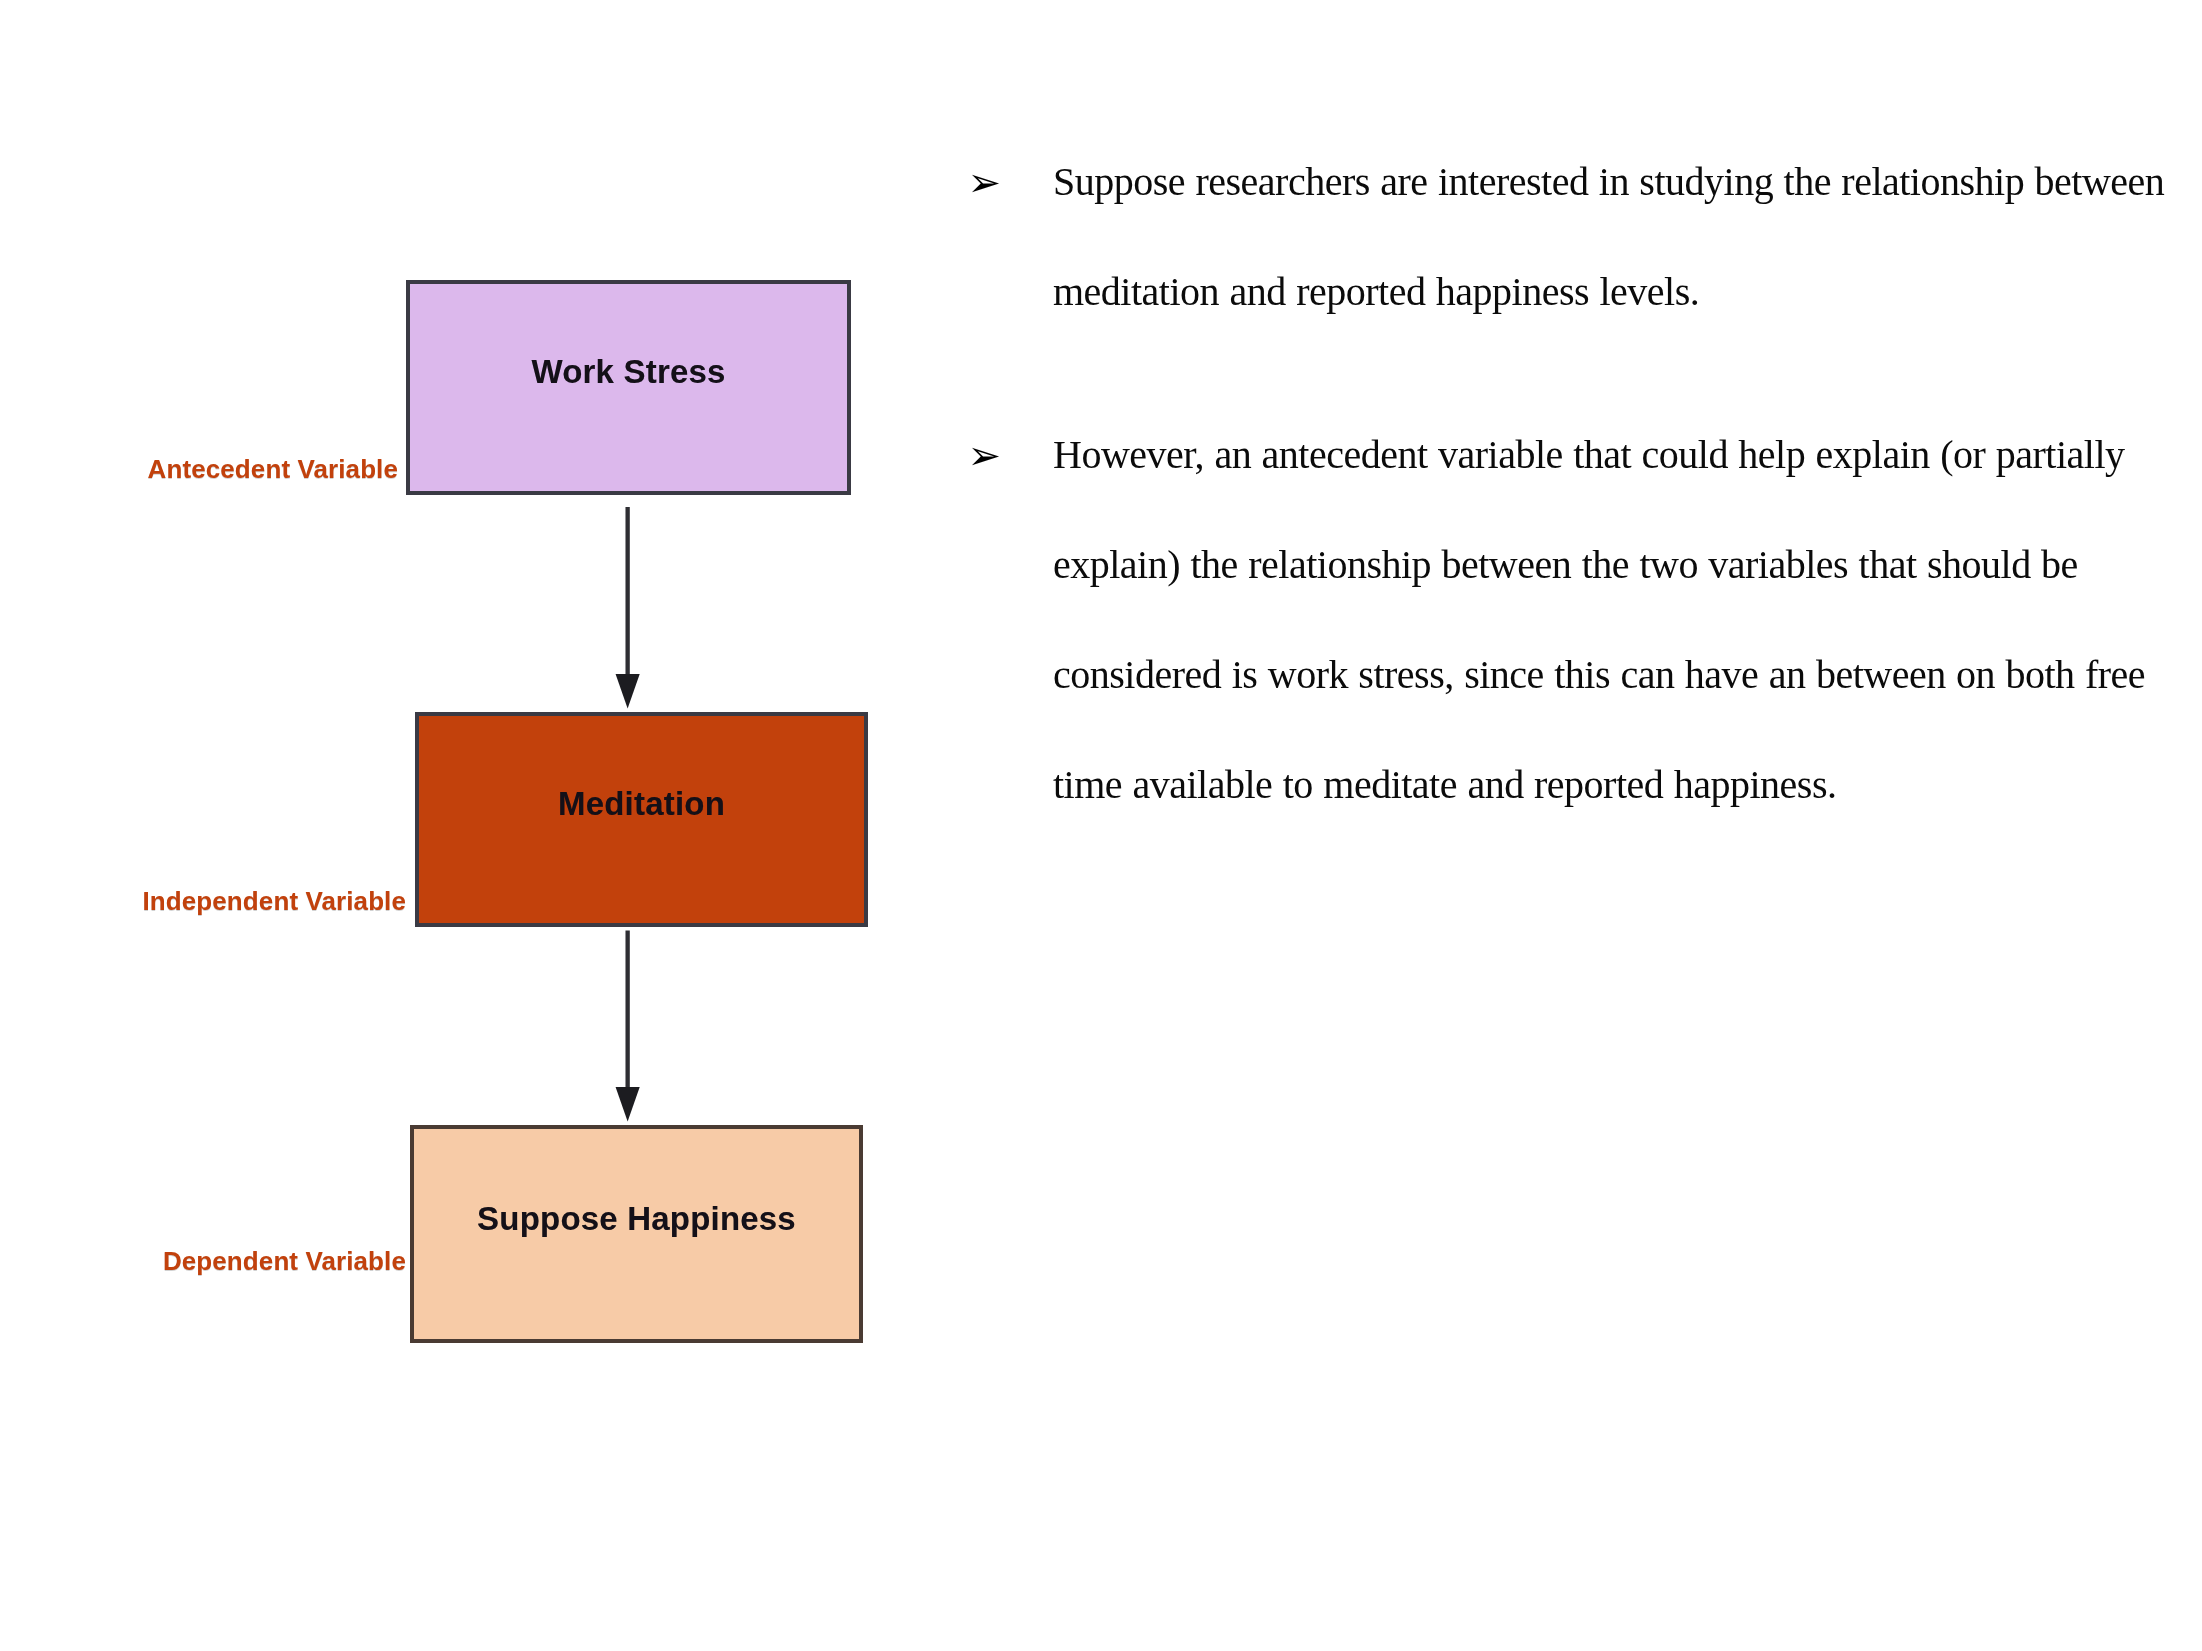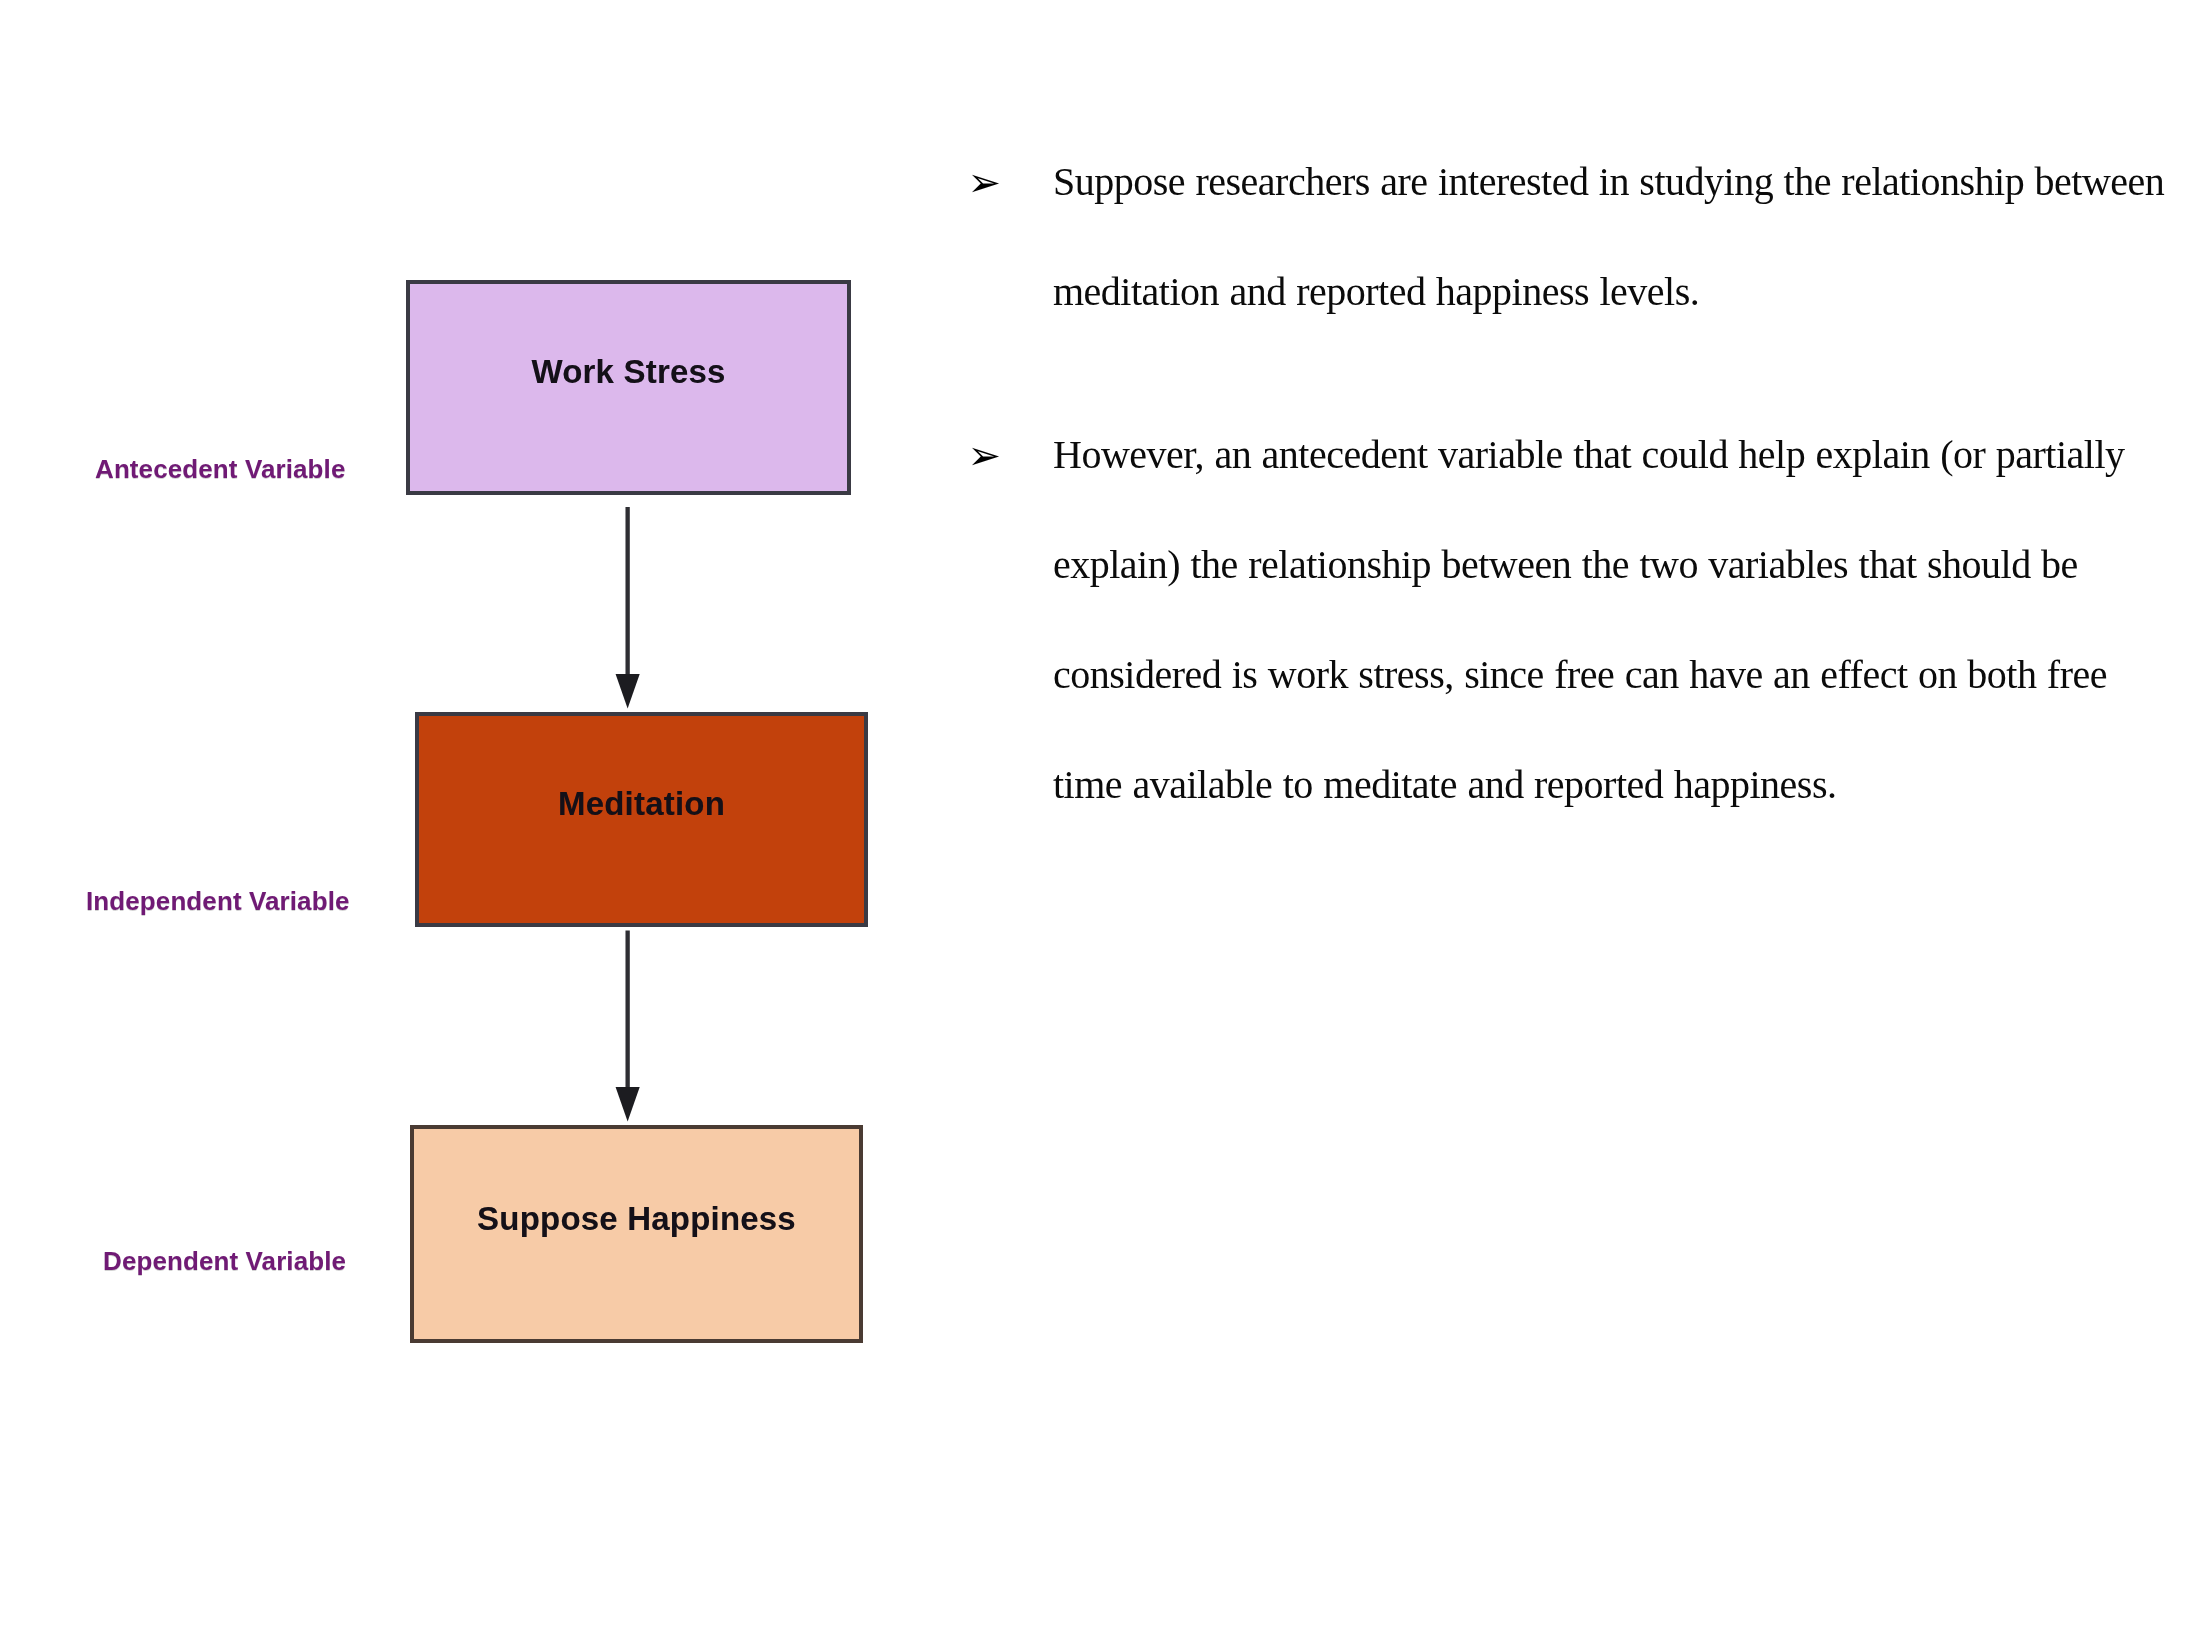--- a/index.html
+++ b/index.html
@@ -74,22 +74,23 @@
     width: 453px;
     height: 218px;
   }
 
   
   .side-label {
     position: absolute;
     font-family: "Liberation Sans", sans-serif;
     font-weight: bold;
     font-size: 26px;
-    color: #701a75;
+    color: #c2410c;
     white-space: nowrap;
+    text-align: right;
     letter-spacing: 0.1px;
     text-shadow: 0 0.9px 0 rgba(0,0,0,0.18);
   }
   #side-label-antecedent {
     left: 95px;
     top: 454px;
     width: 303px;
   }
   #side-label-independent {
     left: 86px;
@@ -196,19 +197,19 @@
 
   <div class="text-column">
 
     <div class="bullet-item">
       <span class="bullet-marker">➢</span>
       <span class="bullet-text">Suppose researchers are interested in studying the relationship between meditation and reported happiness levels.</span>
     </div>
 
     <div class="bullet-item">
       <span class="bullet-marker">➢</span>
-      <span class="bullet-text"> However, an antecedent variable that could help explain (or partially explain) the relationship between the two variables that should be considered is work stress, since free can have an effect on both free time available to meditate and reported happiness.</span>
+      <span class="bullet-text"> However, an antecedent variable that could help explain (or partially explain) the relationship between the two variables that should be considered is work stress, since this can have an between on both free time available to meditate and reported happiness.</span>
     </div>
 
   </div>
 
 </div>
 
 
 </body></html>

